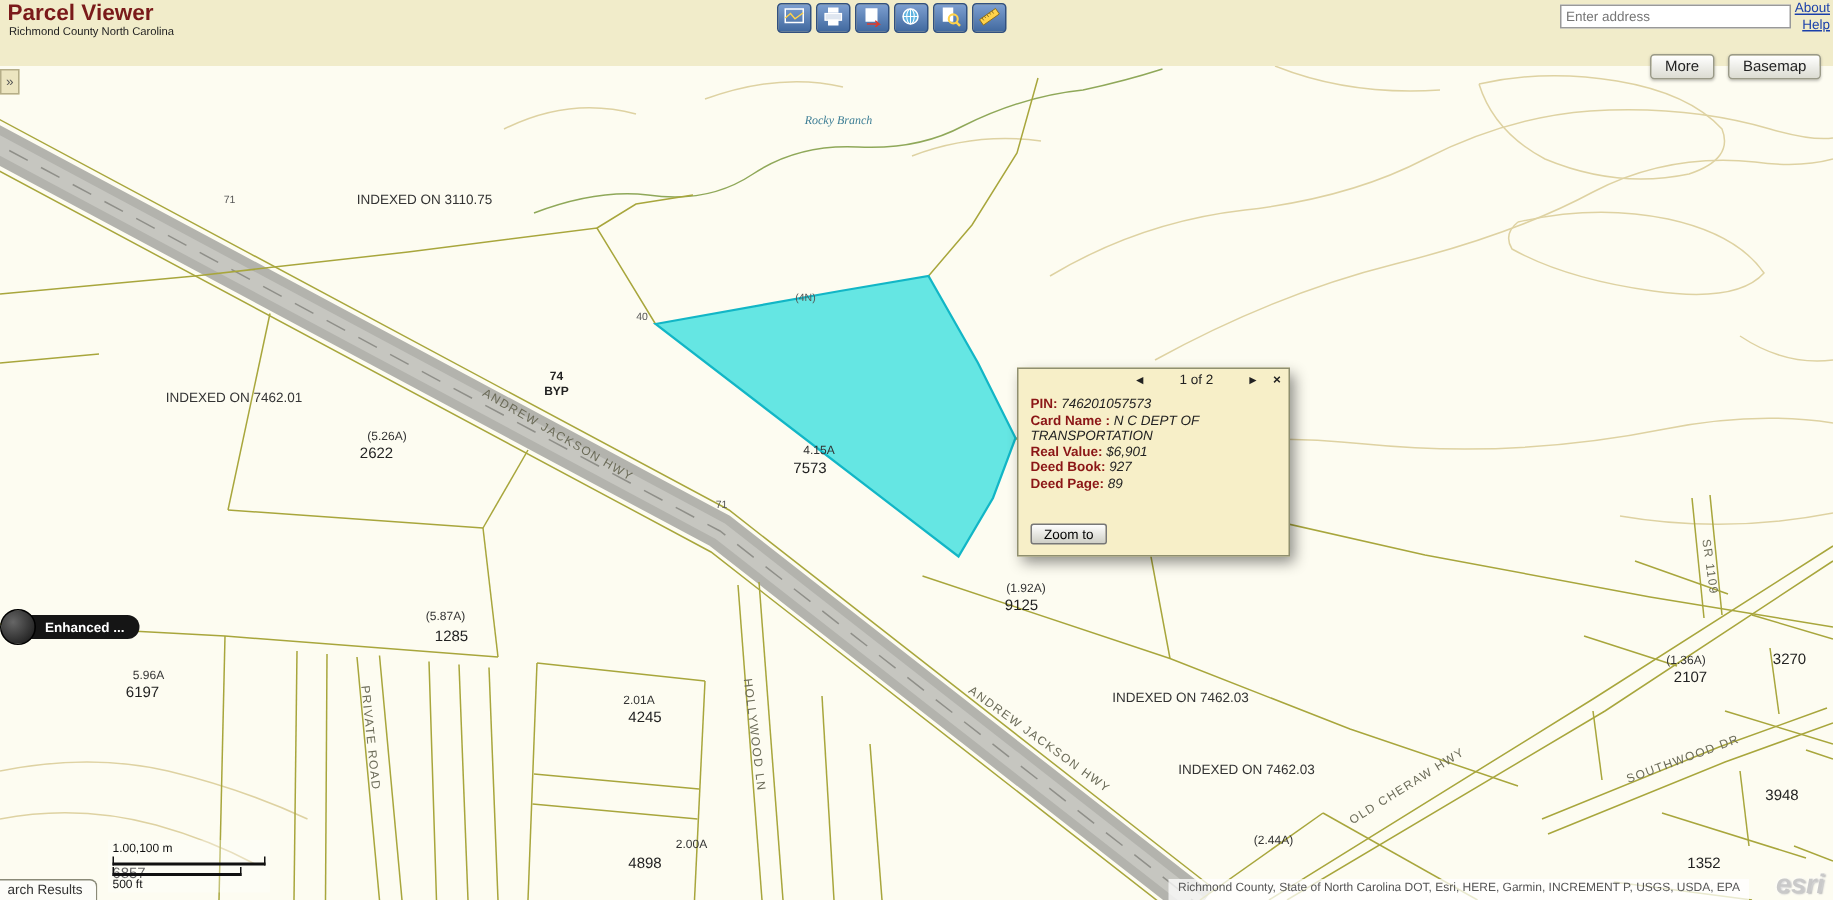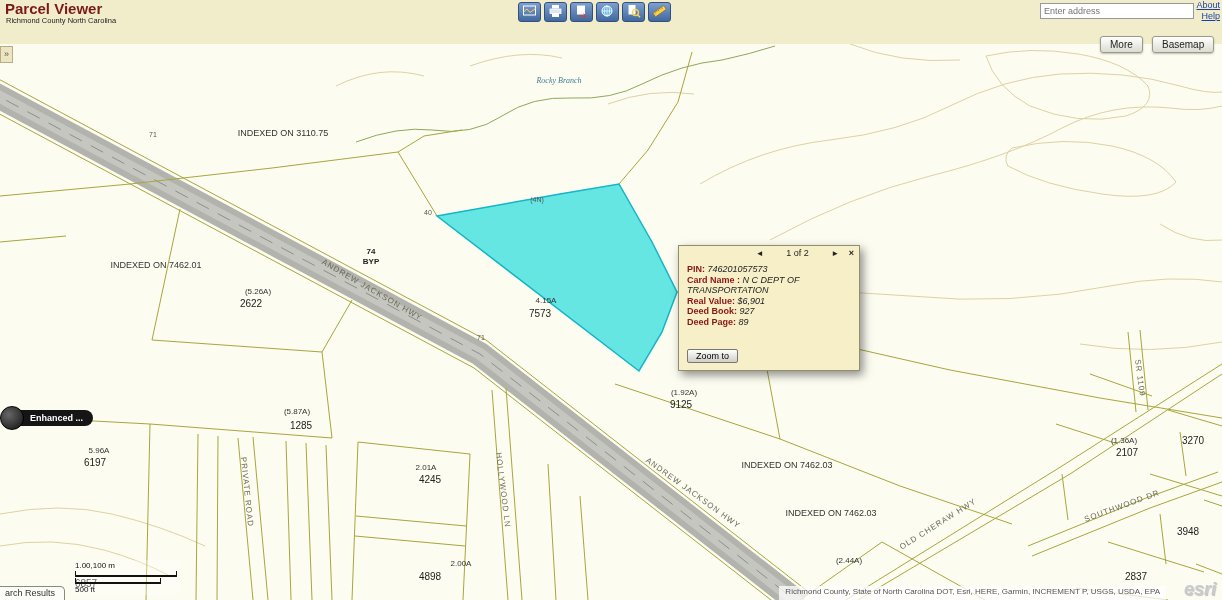--- a/index.html
+++ b/index.html
@@ -261,21 +261,21 @@
         <div class="map-label indexed" style="left: 831px; top: 469px; transform: translate(-50%, -50%) rotate(0deg);">INDEXED ON 7462.03</div>
         <div class="map-label area" style="left: 849px; top: 516px; transform: translate(-50%, -50%) rotate(0deg);">(2.44A)</div>
         <div class="map-label pnum" style="left: 849px; top: 528px; transform: translate(-50%, -50%) rotate(0deg); margin-top: 44px;">5838</div>
         <div class="map-label road" style="left: 938px; top: 480px; transform: translate(-50%, -50%) rotate(-32deg);">OLD CHERAW HWY</div>
         <div class="map-label road" style="left: 1140px; top: 334px; transform: translate(-50%, -50%) rotate(82deg);">SR 1109</div>
         <div class="map-label area" style="left: 1124px; top: 396px; transform: translate(-50%, -50%) rotate(0deg);">(1.36A)</div>
         <div class="map-label pnum" style="left: 1127px; top: 408px; transform: translate(-50%, -50%) rotate(0deg);">2107</div>
         <div class="map-label pnum" style="left: 1193px; top: 396px; transform: translate(-50%, -50%) rotate(0deg);">3270</div>
         <div class="map-label road" style="left: 1122px; top: 462px; transform: translate(-50%, -50%) rotate(-20deg);">SOUTHWOOD DR</div>
         <div class="map-label pnum" style="left: 1188px; top: 487px; transform: translate(-50%, -50%) rotate(0deg);">3948</div>
-        <div class="map-label pnum" style="left: 1136px; top: 532px; transform: translate(-50%, -50%) rotate(0deg);">2837</div>
+        <div class="map-label pnum" style="left: 1136px; top: 532px; transform: translate(-50%, -50%) rotate(0deg);">1352</div>
         <div class="map-label pnum" style="left: 86px; top: 539px; transform: translate(-50%, -50%) rotate(0deg);">6857</div>
       </div>
 
     <div class="popup">
       <div class="popup-header">
         <span class="parrow">◄</span>
         <span class="pager-text">1 of 2</span>
         <span class="parrow">►</span>
         <span class="pclose">×</span>
       </div>

